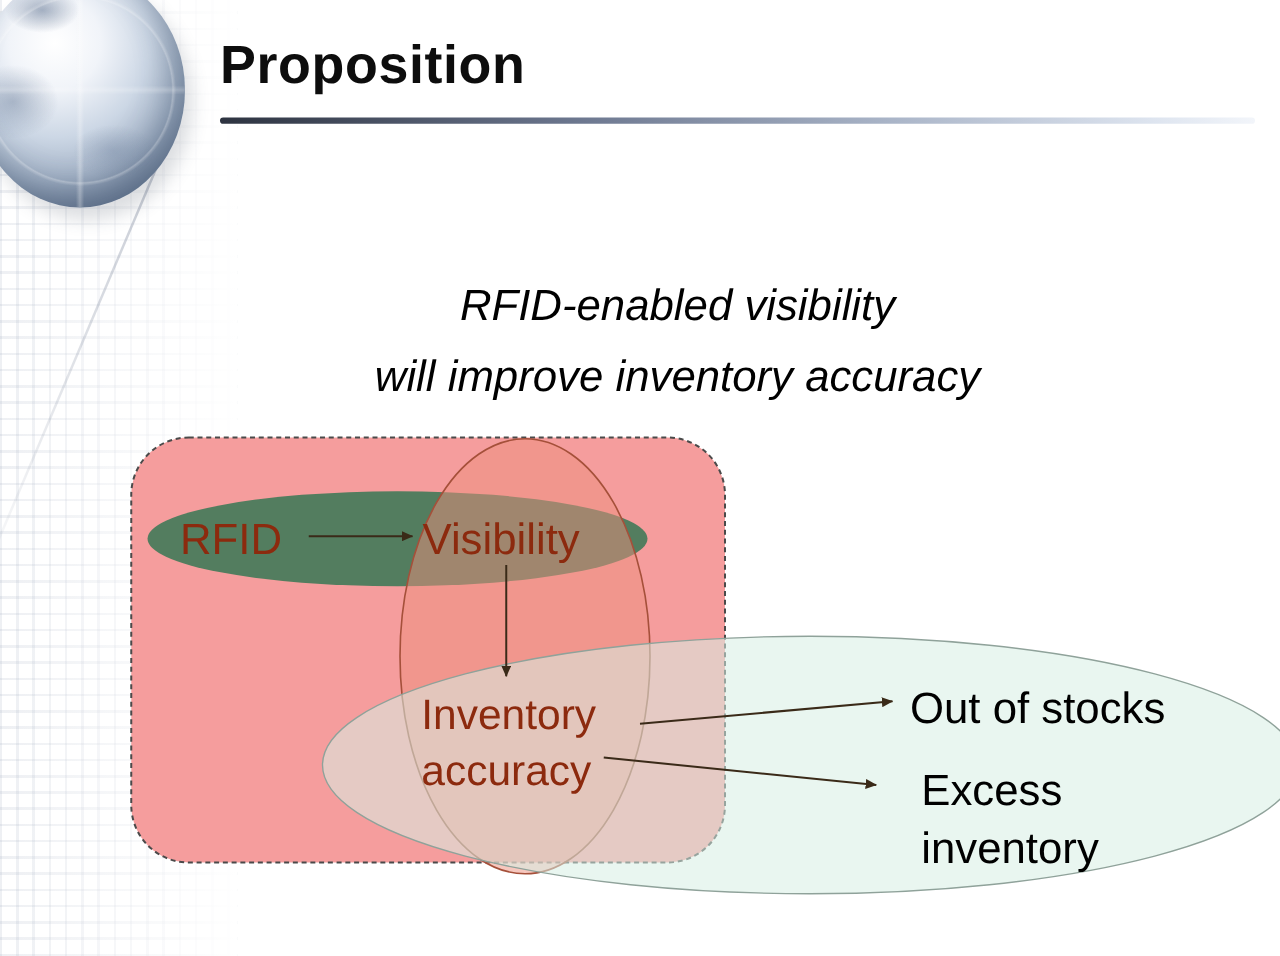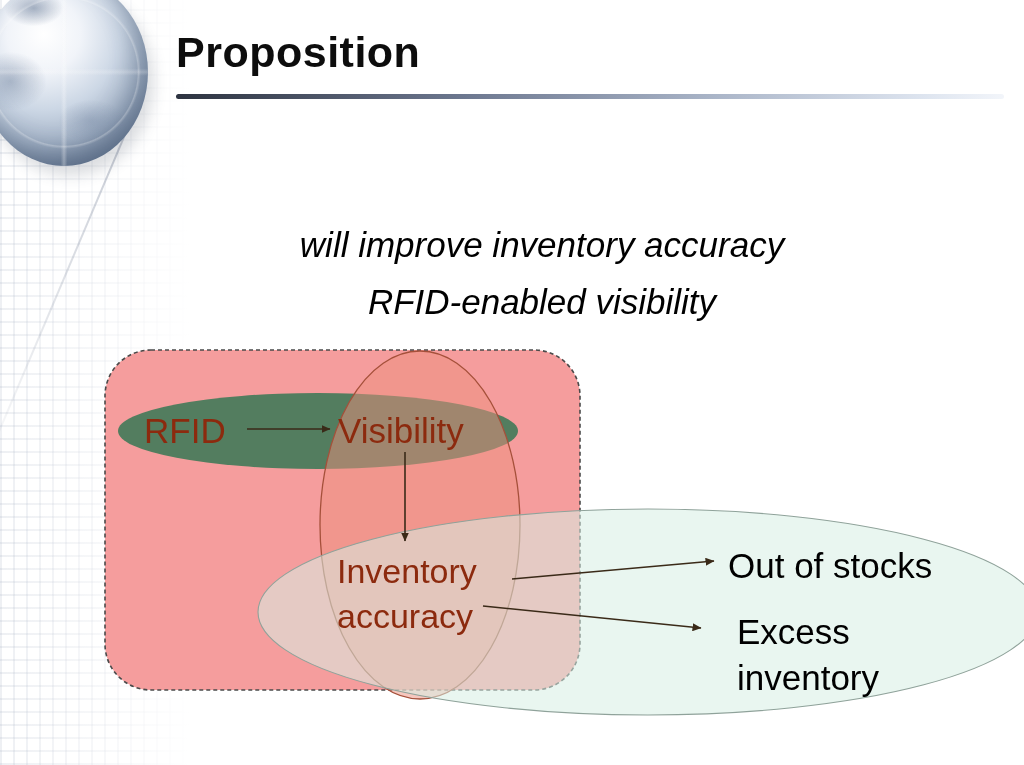--- a/index.html
+++ b/index.html
@@ -68,22 +68,22 @@
 
   <div class="bg-pattern"></div>
   <div class="bg-pattern-fade"></div>
   <div class="diag-line"></div>
   <div class="globe"></div>
 
   <h1 class="title">Proposition</h1>
   <div class="title-rule"></div>
 
   <div class="subtitle">
+    <div>RFID-enabled visibility</div>
     <div>will improve inventory accuracy</div>
-    <div>RFID-enabled visibility</div>
   </div>
 
   <svg class="diagram-svg" width="1024" height="765" viewBox="0 0 1024 765">
     <defs>
       <marker id="arrowhead" markerWidth="10" markerHeight="8" refX="8.5" refY="4" orient="auto" markerUnits="userSpaceOnUse">
         <path d="M0,0 L9,4 L0,8 Z" fill="#3a2a18"></path>
       </marker>
     </defs>
 
     <rect x="105" y="350" width="475" height="340" rx="46" ry="46" fill-opacity="0.95" stroke-width="1.6" stroke-dasharray="4 3" fill="#f49898"></rect>

